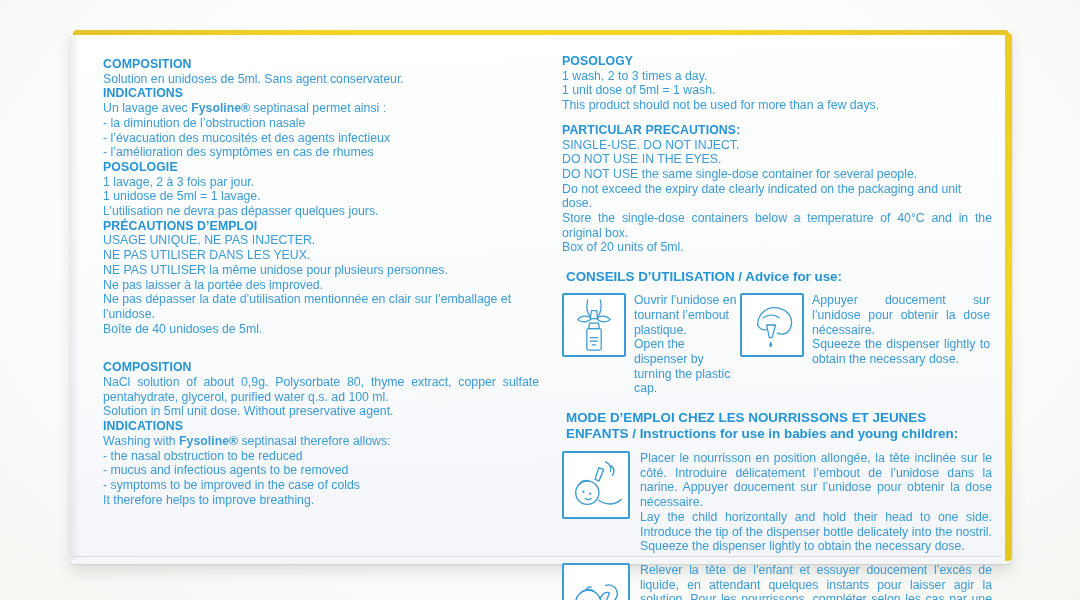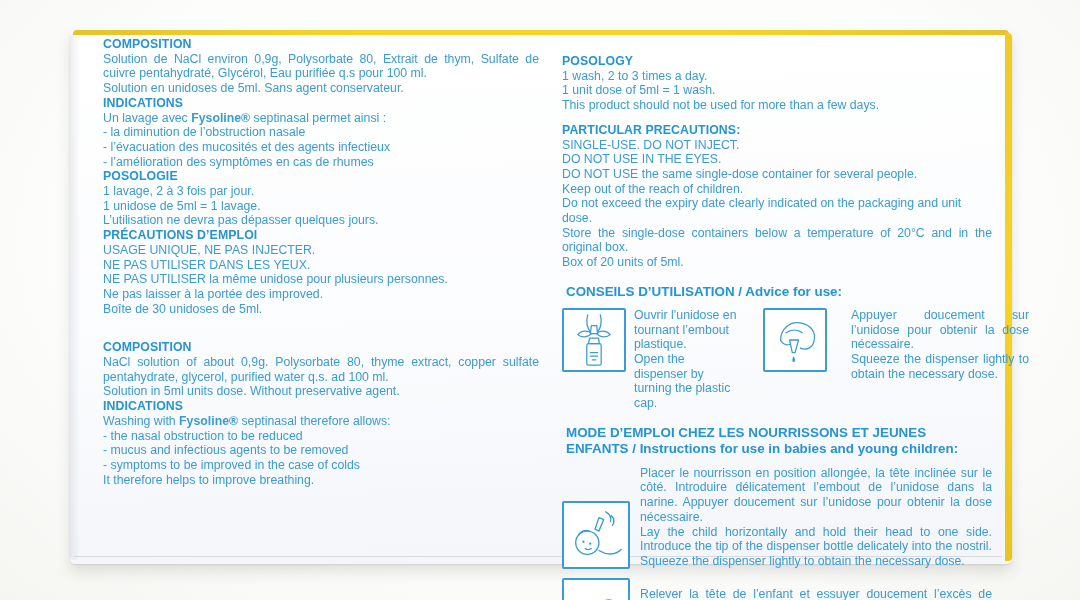--- a/index.html
+++ b/index.html
@@ -23,76 +23,76 @@
   
   .t{font-size:12.3px;line-height:14.7px;margin:0;color:#3a9bd5;}
   .h{font-weight:700;color:#2494d6;}
   .it{}
   .just{text-align:justify;}
   .caps{letter-spacing:.1px;}
   .gap{height:10px;}
   .gap-lg{height:24px;}
   b{font-weight:700;}
   
-  .col-left{position:absolute;left:33px;top:7px;width:436px;}
+  .col-left{position:absolute;left:33px;top:27px;width:436px;}
   .col-right{position:absolute;left:492px;top:24px;width:430px;}
   
   .sect-h{font-size:13.4px;line-height:16px;font-weight:700;color:#2494d6;margin:4px;}
   
-  .advice-row{display:flex;gap:26px;margin-top:8px;align-items:flex-start;}
+  .advice-row{display:flex;gap:3px;margin-top:8px;align-items:flex-start;}
   .picto{flex:none;width:60px;height:60px;border:2px solid #3a9bd5;background:#fff;
     border-radius:2px;display:flex;align-items:center;justify-content:center;}
   .picto svg{display:block;}
   .advice-cell{display:flex;gap:8px;flex:none;}
   .advice-text-sm{width:103px;}
-  .advice-text-lg{width:178px;margin-left:16px;}
-  .step-row{display:flex;gap:10px;margin-top:9px;align-items:flex-end;}
+  .advice-text-lg{width:178px;}
+  .step-row{display:flex;gap:10px;margin-top:9px;align-items:flex-start;}
   .step-picto{flex:none;width:64px;height:64px;}
   .step-text{flex:1;}
   .stroke-thin{fill:none;stroke:#3a9bd5;stroke-width:1.4;stroke-linecap:round;stroke-linejoin:round;}
   .fill-blue{fill:#3a9bd5;stroke:none;}
 </style>
 </head>
 <body>
 
 <div id="stage">
   <div class="box">
     <div class="edge-top" style="background:linear-gradient(90deg,#e5c32c,#f4d525 30%,#f4d525 70%,#e5c32c);"></div>
     <div class="edge-right" style="background:linear-gradient(180deg,#eecb22,#f6d41f 50%,#e8c41d);"></div>
     <div class="edge-left-shade"></div>
     <div class="fold-bottom"></div>
 
     <div class="col-left">
       <p class="t h caps">COMPOSITION</p>
-      <p class="t just">Solution de NaCl environ 0,9g, Polysorbate 80, Extrait de thym, Sulfate de cuivre pentahydraté, Glycérol, Eau purifiée q.s pour 100 ml.</p>
       <p class="t">Solution en unidoses de 5ml. Sans agent conservateur.</p>
 
       <p class="t h caps">INDICATIONS</p>
       <p class="t"><span>Un lavage avec </span><b>Fysoline®</b><span> septinasal permet ainsi :</span></p>
       <p class="t">- la diminution de l’obstruction nasale</p>
       <p class="t">- l’évacuation des mucosités et des agents infectieux</p>
       <p class="t">- l’amélioration des symptômes en cas de rhumes</p>
 
       <p class="t h caps">POSOLOGIE</p>
       <p class="t">1 lavage, 2 à 3 fois par jour.</p>
       <p class="t">1 unidose de 5ml = 1 lavage.</p>
       <p class="t">L’utilisation ne devra pas dépasser quelques jours.</p>
 
       <p class="t h caps">PRÉCAUTIONS D’EMPLOI</p>
       <p class="t">USAGE UNIQUE, NE PAS INJECTER.</p>
       <p class="t">NE PAS UTILISER DANS LES YEUX.</p>
       <p class="t">NE PAS UTILISER la même unidose pour plusieurs personnes.</p>
       <p class="t">Ne pas laisser à la portée des improved.</p>
-      <p class="t">Boîte de 30 unidoses de 5ml.</p>
+      <p class="t">Ne pas dépasser la date d’utilisation mentionnée en clair sur l’emballage et l’unidose.</p>
+      <p class="t">Boîte de 40 unidoses de 5ml.</p>
 
       <div class="gap-lg"></div>
 
       <p class="t h it caps">COMPOSITION</p>
       <p class="t it just">NaCl solution of about 0,9g. Polysorbate 80, thyme extract, copper sulfate pentahydrate, glycerol, purified water q.s. ad 100 ml.</p>
-      <p class="t it">Solution in 5ml units dose. Without preservative agent.</p>
+      <p class="t it">Solution in 5ml unit dose. Without preservative agent.</p>
 
       <p class="t h it caps">INDICATIONS</p>
       <p class="t it"><span>Washing with </span><b>Fysoline®</b><span> septinasal therefore allows:</span></p>
       <p class="t it">- the nasal obstruction to be reduced</p>
       <p class="t it">- mucus and infectious agents to be removed</p>
       <p class="t it">- symptoms to be improved in the case of colds</p>
       <p class="t it">It therefore helps to improve breathing.</p>
     </div>
 
     <div class="col-right">
@@ -100,23 +100,22 @@
       <p class="t it">1 wash, 2 to 3 times a day.</p>
       <p class="t it">1 unit dose of 5ml = 1 wash.</p>
       <p class="t it">This product should not be used for more than a few days.</p>
 
       <div class="gap"></div>
 
       <p class="t h it caps">PARTICULAR PRECAUTIONS:</p>
       <p class="t it">SINGLE-USE. DO NOT INJECT.</p>
       <p class="t it">DO NOT USE IN THE EYES.</p>
       <p class="t it">DO NOT USE the same single-dose container for several people.</p>
-      <p class="t it">Keep out of the reach of children.</p>
       <p class="t it">Do not exceed the expiry date clearly indicated on the packaging and unit dose.</p>
-      <p class="t it just">Store the single-dose containers below a temperature of 20°C and in the original box.</p>
+      <p class="t it just">Store the single-dose containers below a temperature of 40°C and in the original box.</p>
       <p class="t it">Box of 20 units of 5ml.</p>
 
       <div class="gap"></div>
 
       <p class="sect-h">CONSEILS D’UTILISATION / Advice for use:</p>
 
       <div class="advice-row">
         <div class="advice-cell">
           <div class="picto">
             <svg width="54" height="54" viewBox="0 0 60 60">

